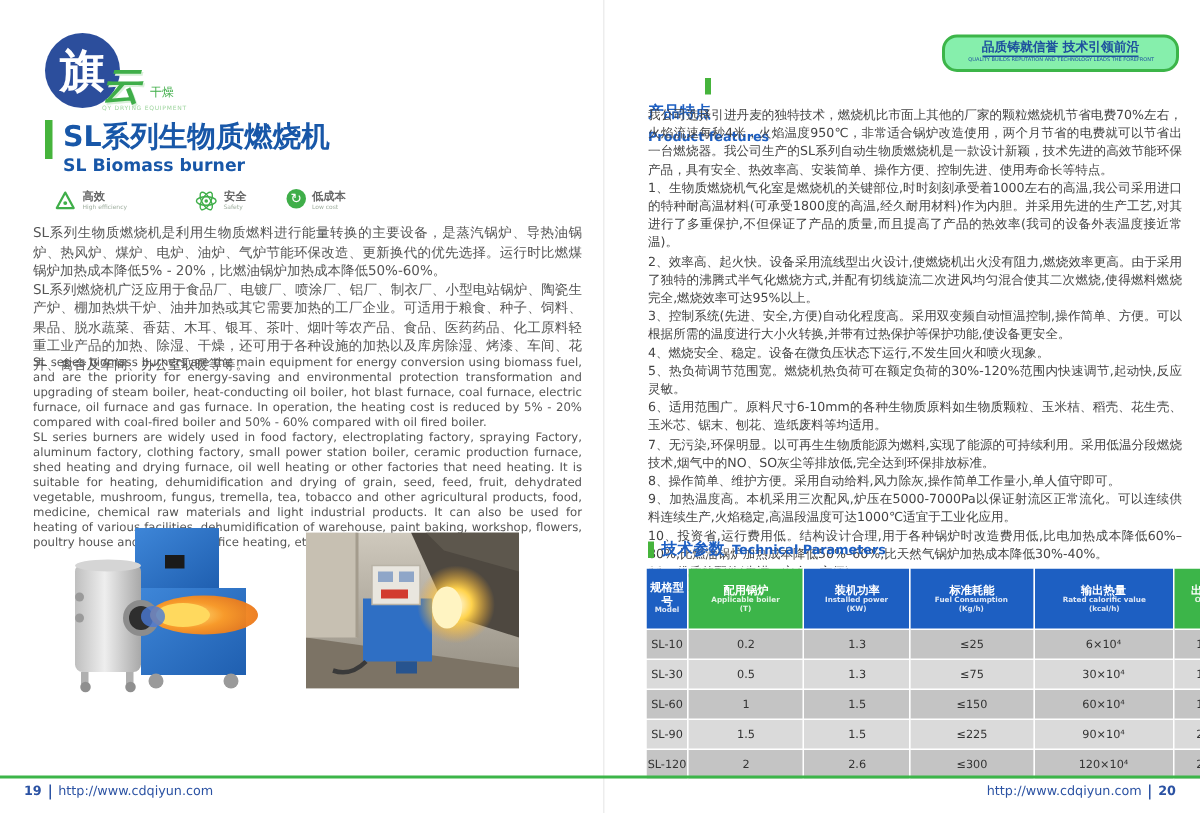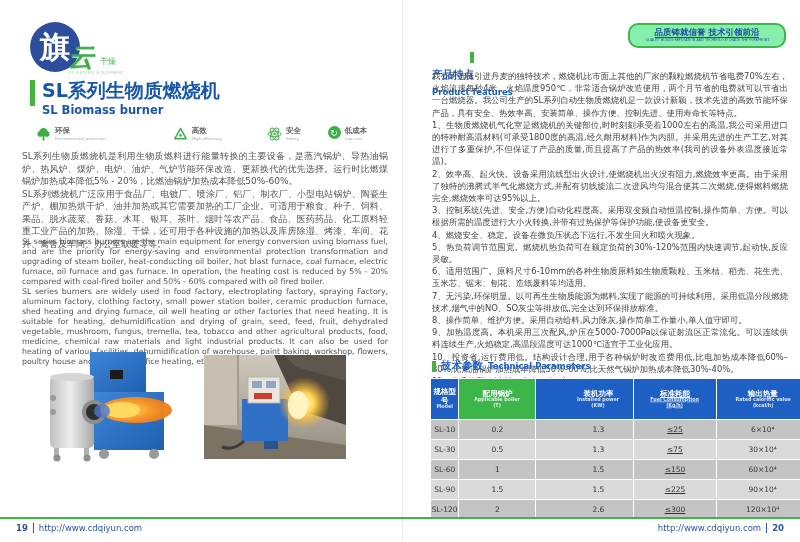--- a/index.html
+++ b/index.html
@@ -73,22 +73,22 @@
   .tech-table th.blue{background:#1d5fc2;}
   .tech-table th.green{background:#3cb549;}
   .th-cn{font-size:7.5px;font-weight:bold;line-height:9px;}
   .th-en{font-size:8px;transform:scale(0.6);transform-origin:center top;white-space:nowrap;
          color:rgba(255,255,255,0.85);line-height:6px;}
   .tech-table td{height:19px;font-size:7.5px;color:#333;}
   .tech-table tbody tr:nth-child(odd){background:#c4c4c4;}
   .tech-table tbody tr:nth-child(even){background:#dadada;}
   .tech-table th:nth-child(1),.tech-table td:nth-child(1){width:44px;}
   .tech-table th:nth-child(2),.tech-table td:nth-child(2){width:46px;}
-  .tech-table th:nth-child(3),.tech-table td:nth-child(3){width:44px;padding-left:27px;}
-  .tech-table th:nth-child(4),.tech-table td:nth-child(4){width:44px;text-decoration:underline;}
+  .tech-table th:nth-child(3),.tech-table td:nth-child(3){width:44px;}
+  .tech-table th:nth-child(4),.tech-table td:nth-child(4){width:44px;}
   .tech-table th:nth-child(5),.tech-table td:nth-child(5){width:50px;}
   .tech-table th:nth-child(6),.tech-table td:nth-child(6){width:54px;}
   .tech-table th:nth-child(7),.tech-table td:nth-child(7){width:76px;}
 
   
   .footer-line{position:absolute;left:0;top:517px;width:800px;height:2px;background:#3cb549;}
   .footer{position:absolute;top:523px;display:flex;align-items:flex-start;gap:5px;
           font-size:8.5px;color:#2b52a3;}
   .footer-left{left:16px;}
   .footer-right{right:16px;}
@@ -111,32 +111,20 @@
       <div class="logo-tagline">QY DRYING EQUIPMENT</div>
     </div>
 
     <div class="title-block">
       <div class="title-bar"></div>
       <div class="title-cn">SL系列生物质燃烧机</div>
       <div class="title-en">SL Biomass burner</div>
     </div>
 
     <div class="icon-row">
-      <div class="feat">
-        <svg class="glyph" viewBox="0 0 16 16">
-          <circle cx="8" cy="6" r="4.5" fill="#3fae49"></circle>
-          <circle cx="4.5" cy="8" r="3" fill="#3fae49"></circle>
-          <circle cx="11.5" cy="8" r="3" fill="#3fae49"></circle>
-          <rect x="7" y="8" width="2" height="7" fill="#3fae49"></rect>
-        </svg>
-        <div class="feat-labels">
-          <span class="feat-cn">环保</span>
-          <span class="feat-en">Environmental protection</span>
-        </div>
-      </div>
       <div class="feat">
         <svg class="glyph" viewBox="0 0 16 16">
           <path d="M8 2 L14 13 L2 13 Z" fill="none" stroke="#3fae49" stroke-width="1.6" stroke-linejoin="round"></path>
           <circle cx="8" cy="9.5" r="1.4" fill="#3fae49"></circle>
         </svg>
         <div class="feat-labels">
           <span class="feat-cn">高效</span>
           <span class="feat-en">High efficiency</span>
         </div>
       </div>

